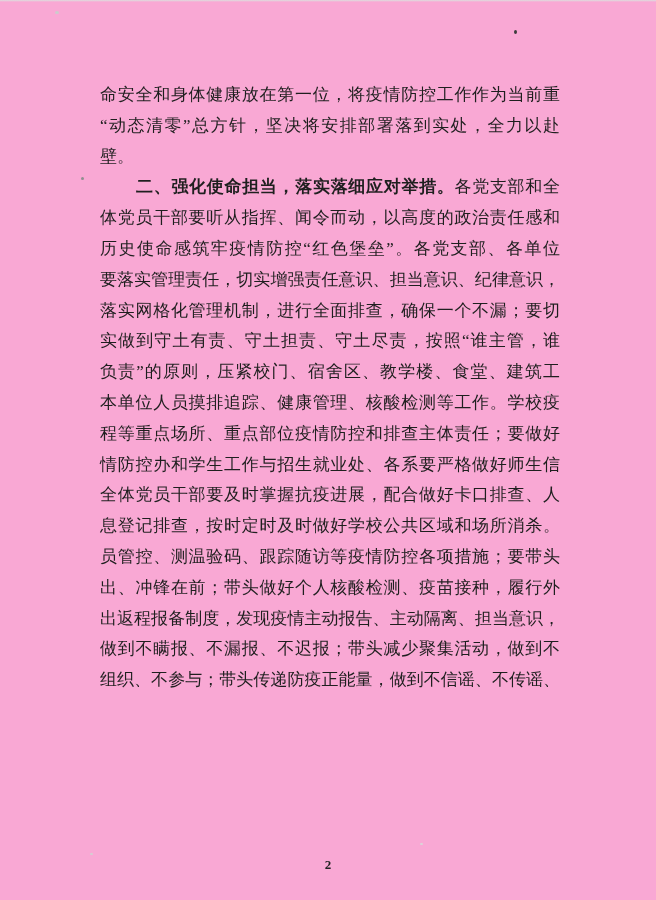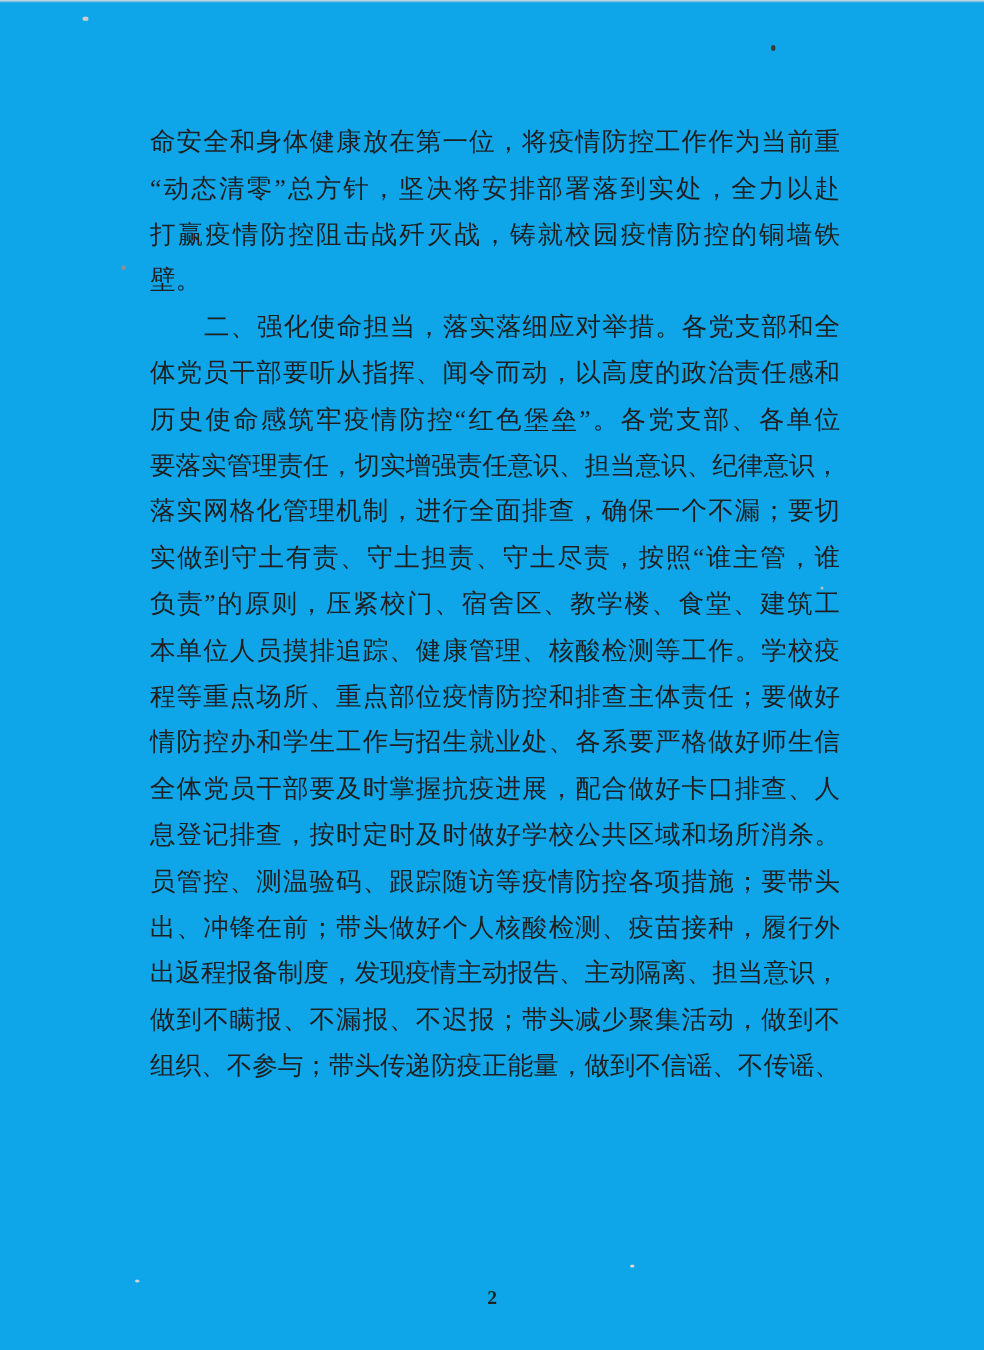--- a/index.html
+++ b/index.html
@@ -4,21 +4,21 @@
 <style>
   html, body {
     margin: 0;
     padding: 0;
     background: #ffffff;
   }
   .page {
     position: relative;
     width: 656px;
     height: 900px;
-    background: #0ea5e9;
+    background: #f9a8d4;
     overflow: hidden;
     font-family: "Liberation Serif", "DejaVu Serif", serif;
   }
   .top-edge {
     position: absolute;
     top: 0; left: 0;
     width: 656px; height: 2px;
     background: linear-gradient(to bottom, #dedede, rgba(255,255,255,0));
   }
   .text-block {
@@ -38,21 +38,21 @@
     text-align-last: justify;
     text-justify: inter-character;
   }
   .line.para-end {
     text-align-last: left;
   }
   .line.indent {
     text-indent: 36px;
   }
   .bold {
-    font-weight: 400;
+    font-weight: 700;
   }
   .page-number {
     position: absolute;
     left: 0;
     top: 857px;
     width: 656px;
     text-align: center;
     font-size: 13px;
     font-weight: 700;
     color: #222222;
@@ -77,21 +77,20 @@
   <div class="speck s1"></div>
   <div class="speck s2"></div>
   <div class="speck s3"></div>
   <div class="speck s4"></div>
   <div class="speck s5"></div>
   <div class="speck s6"></div>
 
   <div class="text-block">
     <div class="line">命安全和身体健康放在第一位，将疫情防控工作作为当前重</div>
     <div class="line">“动态清零”总方针，坚决将安排部署落到实处，全力以赴</div>
-    <div class="line">打赢疫情防控阻击战歼灭战，铸就校园疫情防控的铜墙铁</div>
     <div class="line para-end">壁。</div>
 
     <div class="line indent"><span class="bold">二、强化使命担当，落实落细应对举措。</span><span>各党支部和全</span></div>
 
     <div class="line">体党员干部要听从指挥、闻令而动，以高度的政治责任感和</div>
     <div class="line">历史使命感筑牢疫情防控“红色堡垒”。各党支部、各单位</div>
     <div class="line">要落实管理责任，切实增强责任意识、担当意识、纪律意识，</div>
     <div class="line">落实网格化管理机制，进行全面排查，确保一个不漏；要切</div>
     <div class="line">实做到守土有责、守土担责、守土尽责，按照“谁主管，谁</div>
     <div class="line">负责”的原则，压紧校门、宿舍区、教学楼、食堂、建筑工</div>

